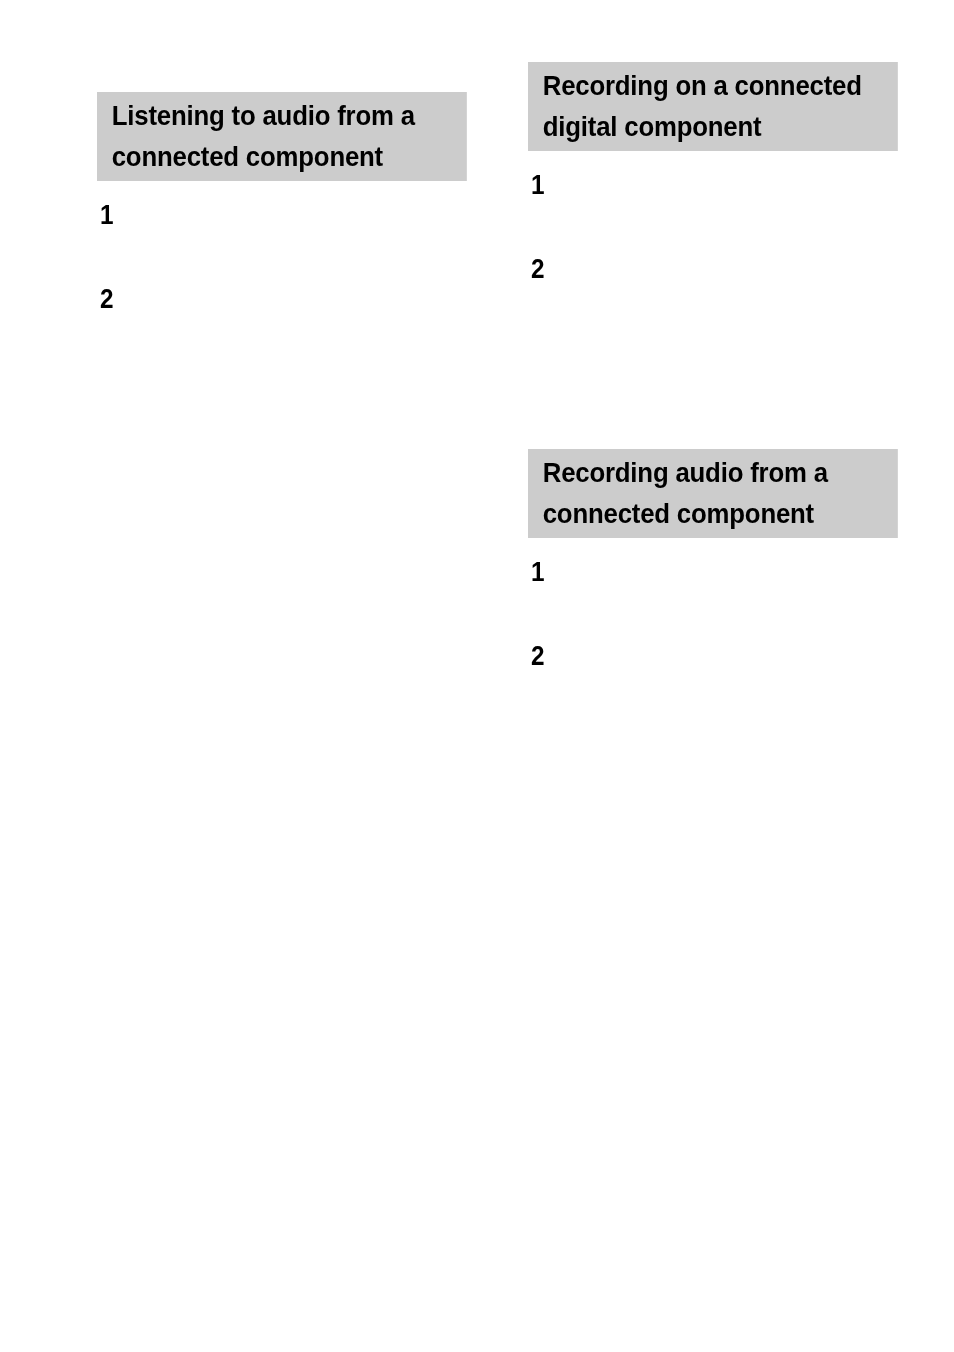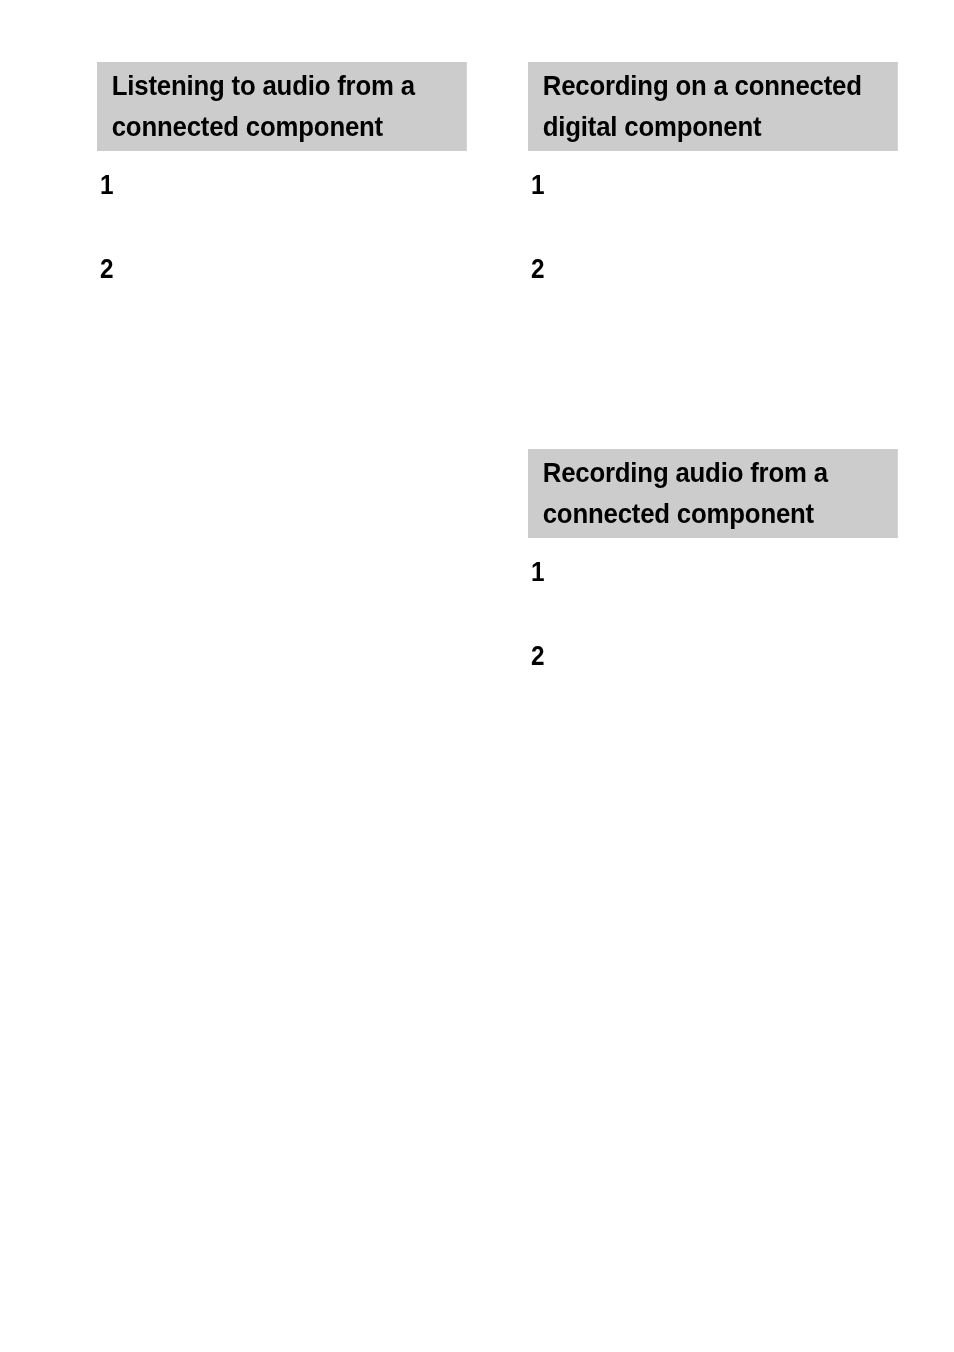--- a/index.html
+++ b/index.html
@@ -22,20 +22,21 @@
   }
 
   
   .column {
     position: absolute;
     top: 62px;
   }
   .column-left {
     left: 97px;
     width: 370px;
+    margin-top: 30px;
   }
   .column-right {
     left: 528px;
     width: 370px;
   }
 
   
   .section {
     position: relative;
   }

